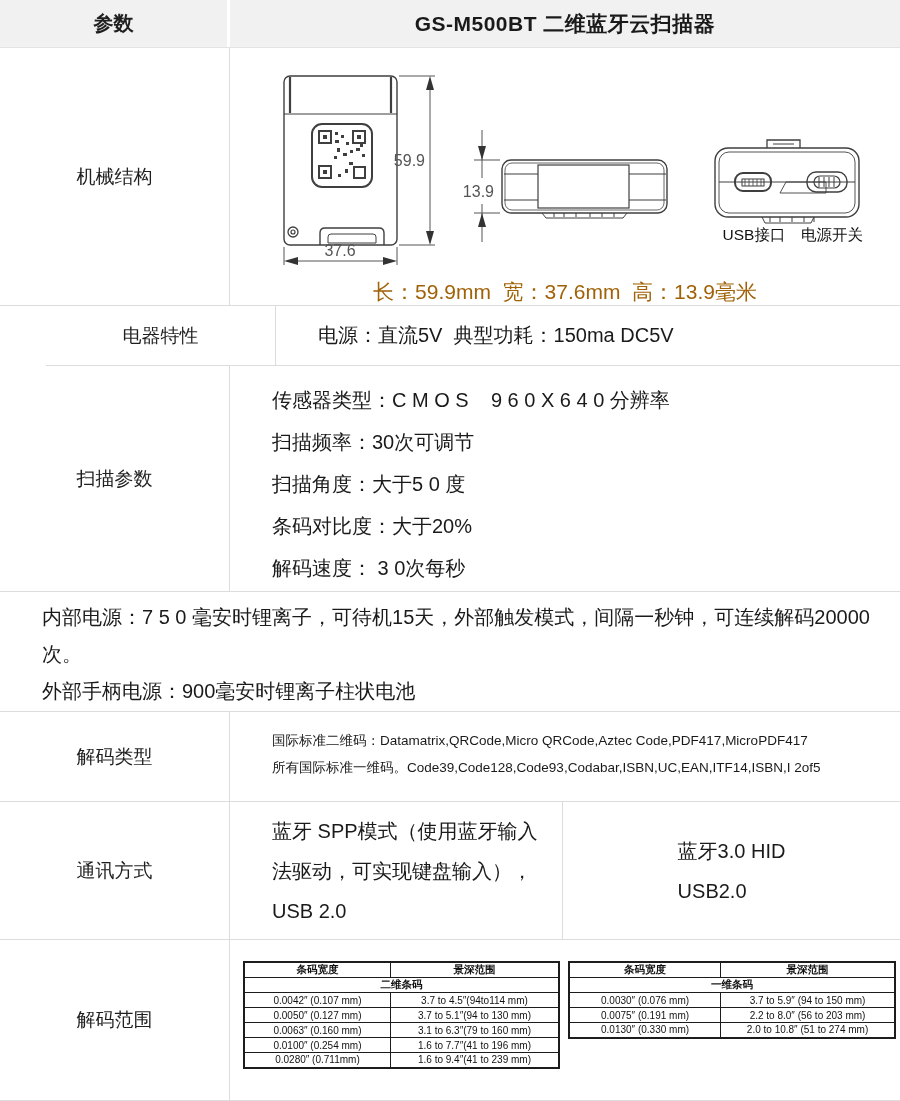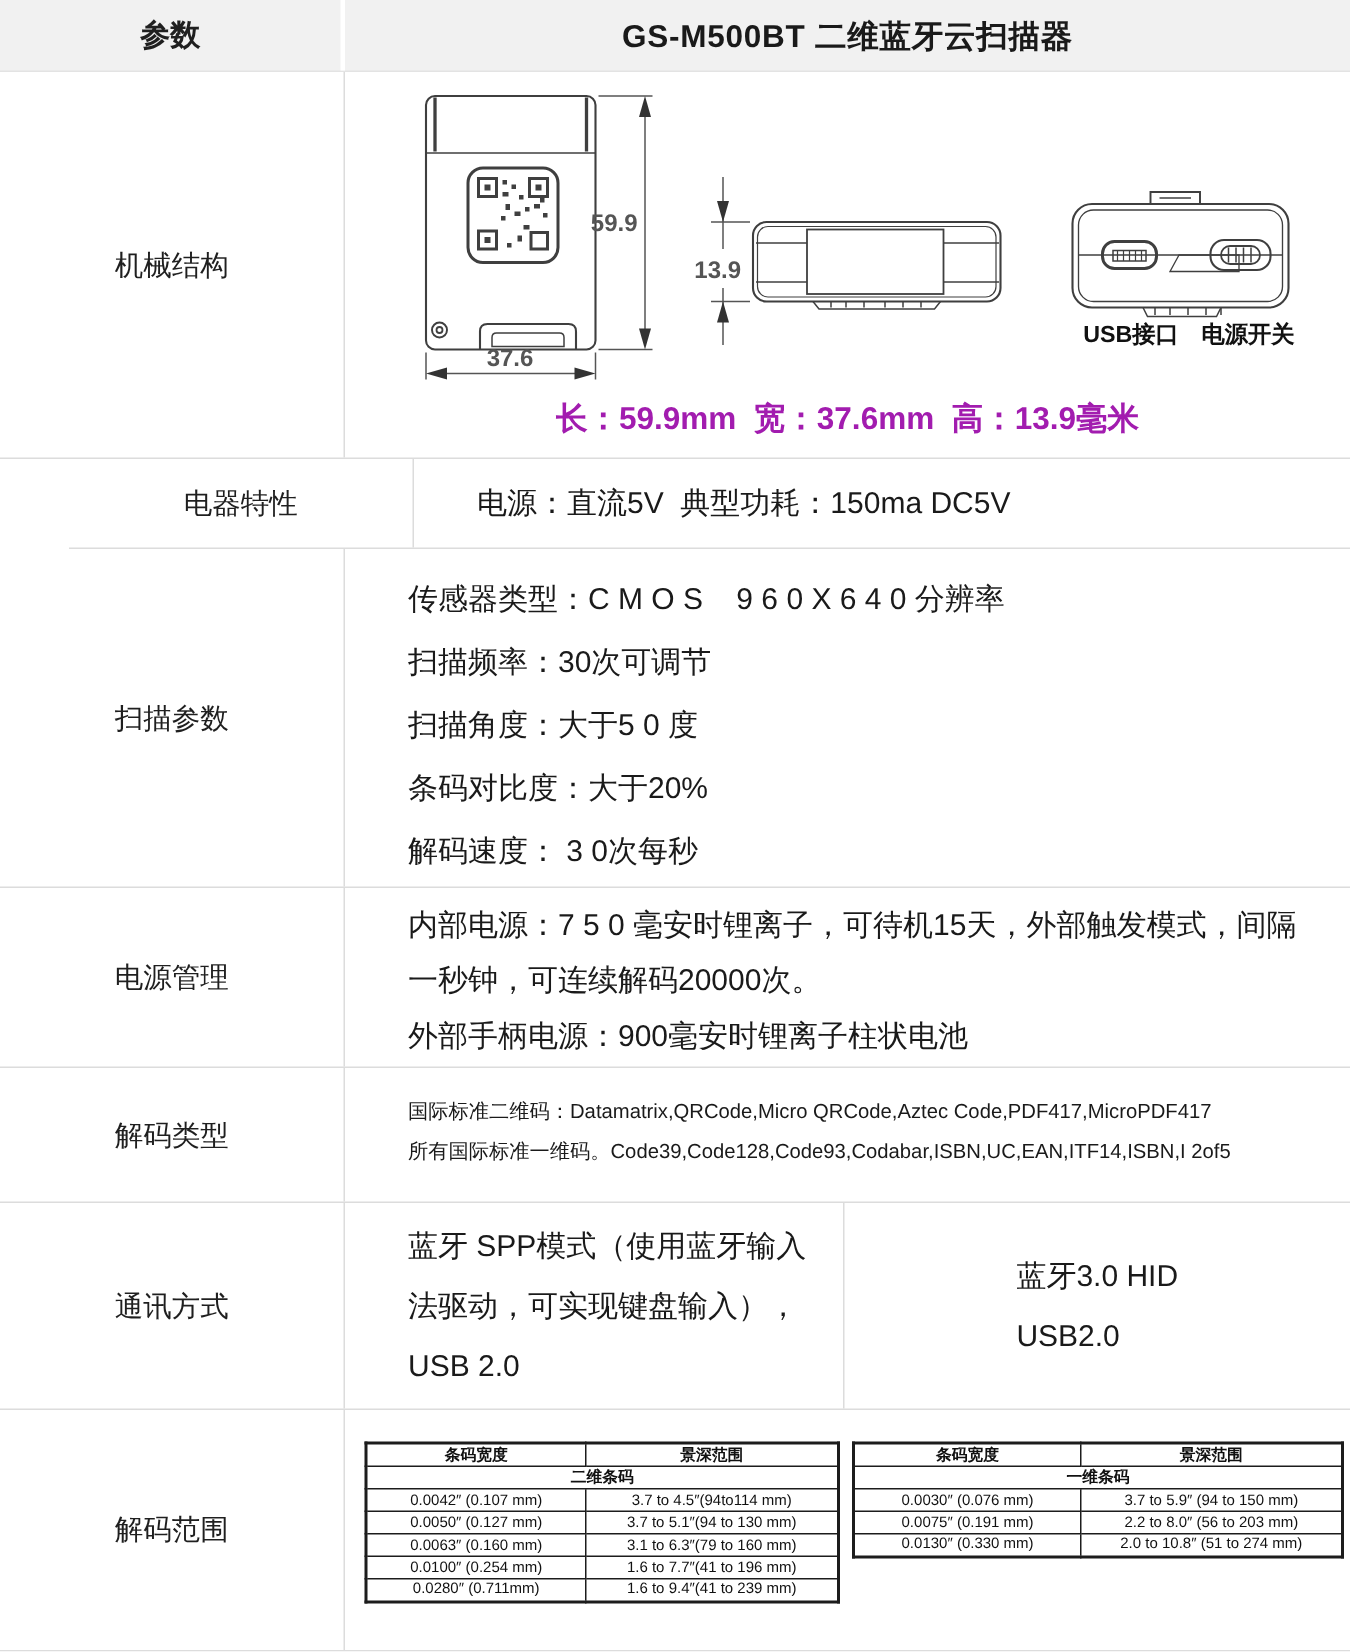--- a/index.html
+++ b/index.html
@@ -29,25 +29,25 @@
   }
 
   .row.mech  { height:258px; }
   .row.elec  { height:60px;margin-left:46px; }
   .row.scan  { height:226px; }
   .row.power { height:120px; }
   .row.types { height:90px; }
   .row.comm  { height:138px; }
   .row.range { height:161px; border-bottom:1px solid #dcdcdc; }
 
-  .mech-wrap { padding-top:10px;font-weight:bold; }
+  .mech-wrap { padding-top:22px; }
   .mech-svg { display:block; margin-left:12px; }
   .mech-summary {
     text-align:center; font-size:21px; line-height:40px;
-    white-space:pre; color:#a21caf;
+    white-space:pre; color:#a16207;
   }
 
   .elec-line {
     display:flex; align-items:center; height:100%;
     padding-left:42px; font-size:20px; white-space:pre;
   }
 
   .scan-lines { padding:13px 10px 0 42px; }
   .scan-lines .tline { font-size:20px; line-height:42px; white-space:pre; }
 
@@ -220,21 +220,20 @@
         <div class="tline">传感器类型：C M O S    9 6 0 X 6 4 0 分辨率</div>
         <div class="tline">扫描频率：30次可调节</div>
         <div class="tline">扫描角度：大于5 0 度</div>
         <div class="tline">条码对比度：大于20%</div>
         <div class="tline">解码速度： 3 0次每秒</div>
       </div>
     </div>
   </div>
 
   <div class="row power">
-    <div class="label-cell">电源管理</div>
     <div class="content-cell">
       <div class="power-lines">
         <div class="tline">内部电源：7 5 0 毫安时锂离子，可待机15天，外部触发模式，间隔一秒钟，可连续解码20000次。</div>
         <div class="tline">外部手柄电源：900毫安时锂离子柱状电池</div>
       </div>
     </div>
   </div>
 
   <div class="row types">
     <div class="label-cell">解码类型</div>

